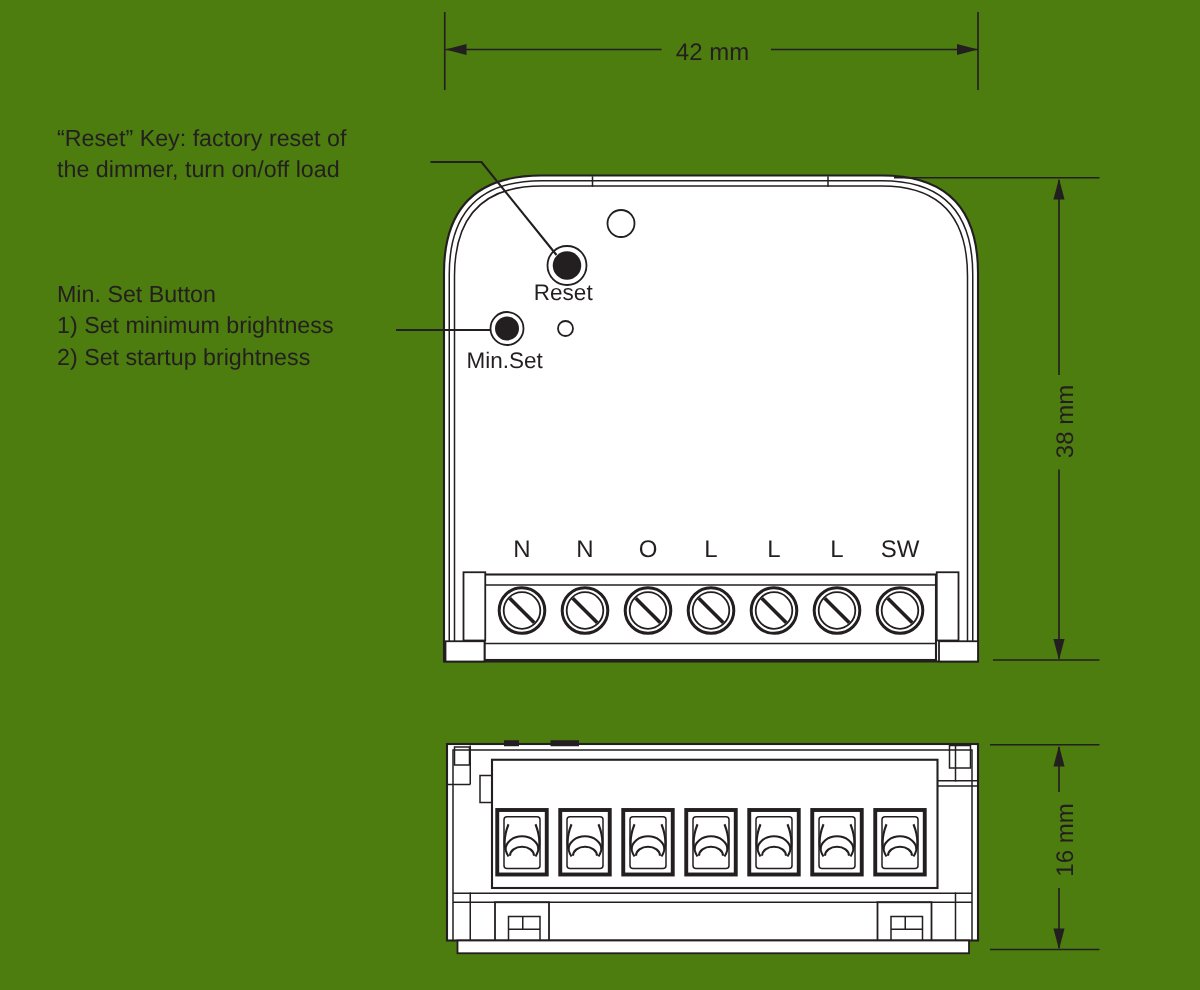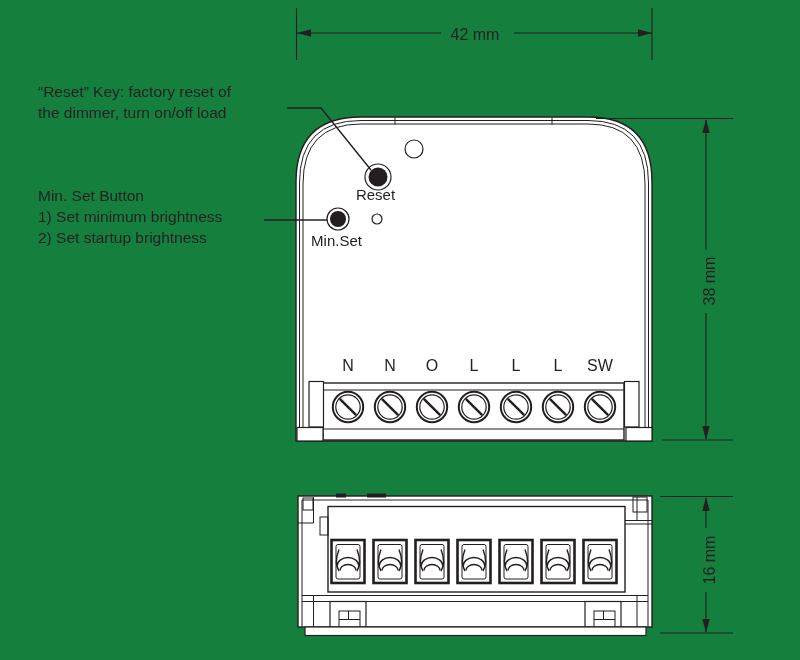--- a/index.html
+++ b/index.html
@@ -1,16 +1,16 @@
 <!DOCTYPE html>
 <html><head>
 <meta charset="utf-8">
 <style>
   html,body{margin:0;padding:0;background:#ffffff;}
-  .stage{position:relative;width:800px;height:660px;background:#15803d;overflow:hidden;text-decoration:underline;}
+  .stage{position:relative;width:800px;height:660px;background:#4d7c0f;overflow:hidden;text-decoration:underline;}
   svg{position:absolute;left:0;top:0;}
   svg text{font-family:"Liberation Sans","DejaVu Sans",sans-serif;fill:#231f20;}
   .t-note{font-size:15.5px;}
   .t-dim{font-size:16px;}
   .t-label{font-size:15px;}
   .t-term{font-size:16px;}
   .s{stroke:#231f20;fill:none;stroke-width:1.2;}
   .s-outer{stroke:#231f20;fill:#ffffff;stroke-width:1.4;}
   .s-thin{stroke:#231f20;fill:none;stroke-width:1;}
   .s-med{stroke:#231f20;fill:none;stroke-width:1.4;}

